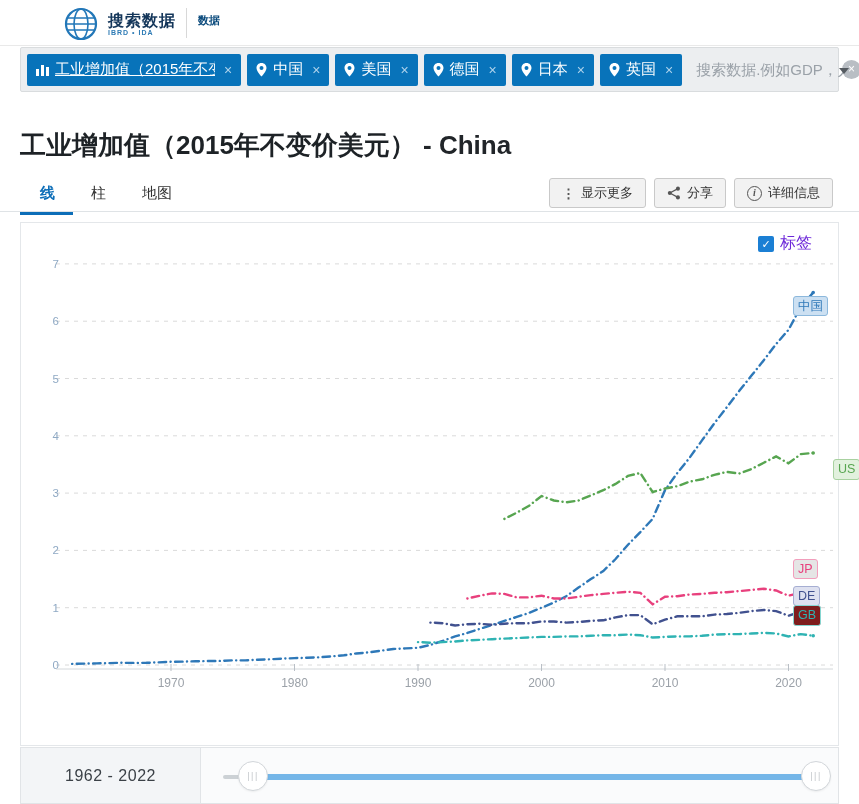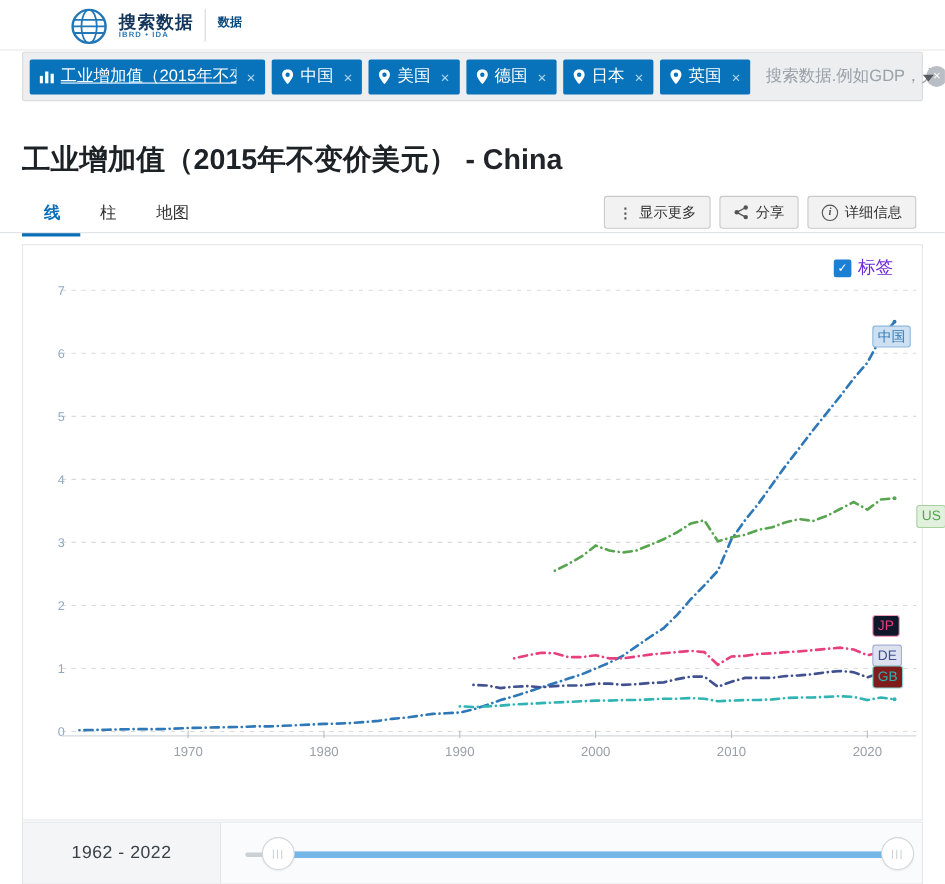--- a/index.html
+++ b/index.html
@@ -202,21 +202,21 @@
       <polyline points="446.4,375.5 458.8,372.7 471.1,370.4 483.4,370.9 495.8,374.4 508.1,374.4 520.5,372.7 532.9,375.5 545.2,375.5 557.5,373.8 569.9,372.1 582.3,370.9 594.6,369.8 607.0,368.7 619.3,369.8 631.6,381.3 644.0,373.8 656.3,373.2 668.7,371.5 681.0,370.9 693.4,369.8 705.8,369.2 718.1,368.1 730.5,366.9 742.8,365.8 755.1,367.5 767.5,372.7 779.8,369.8 792.2,369.2" fill="none" stroke="#e8407d" stroke-width="2.4" stroke-dasharray="0.1 4.4 7.5 4.4" stroke-linecap="round"></polyline>
       <circle cx="792.2" cy="369.229" r="1.8" fill="#e8407d"></circle>
       <polyline points="409.4,399.6 421.7,400.2 434.1,402.5 446.4,401.3 458.8,400.7 471.1,401.9 483.4,400.7 495.8,400.2 508.1,400.2 520.5,398.5 532.9,398.5 545.2,399.6 557.5,399.0 569.9,397.9 582.3,397.3 594.6,394.4 607.0,392.1 619.3,392.1 631.6,401.3 644.0,396.7 656.3,393.3 668.7,393.3 681.0,393.3 693.4,391.6 705.8,391.0 718.1,389.9 730.5,388.1 742.8,387.0 755.1,388.1 767.5,392.7 779.8,388.7 792.2,387.6" fill="none" stroke="#41518f" stroke-width="2.4" stroke-dasharray="0.1 4.4 7.5 4.4" stroke-linecap="round"></polyline>
       <circle cx="792.2" cy="387.565" r="1.8" fill="#41518f"></circle>
       <polyline points="397.0,419.1 409.4,419.7 421.7,419.1 434.1,418.5 446.4,417.4 458.8,416.8 471.1,416.2 483.4,415.6 495.8,415.1 508.1,414.5 520.5,413.9 532.9,413.9 545.2,413.4 557.5,413.4 569.9,412.8 582.3,412.2 594.6,412.2 607.0,411.6 619.3,412.2 631.6,414.5 644.0,413.9 656.3,413.4 668.7,413.4 681.0,412.8 693.4,411.6 705.8,411.1 718.1,411.1 730.5,410.5 742.8,409.9 755.1,410.5 767.5,413.4 779.8,411.1 792.2,412.8" fill="none" stroke="#2fb3b3" stroke-width="2.4" stroke-dasharray="0.1 4.4 7.5 4.4" stroke-linecap="round"></polyline>
       <circle cx="792.2" cy="412.777" r="1.8" fill="#2fb3b3"></circle>
     </svg>
   <div id="labels-layer">
       <div class="series-label" style="left: 772px; top: 72.875px; color: rgb(46, 120, 184); background: rgb(204, 224, 242); border-color: rgb(140, 184, 220);">中国</div>
       <div class="series-label" style="left: 812px; top: 236.18px; color: rgb(87, 165, 80); background: rgb(226, 241, 222); border-color: rgb(168, 209, 160);">US</div>
-      <div class="series-label" style="left: 772px; top: 335.882px; color: rgb(232, 64, 125); background: #0f172a; border-color: rgb(242, 158, 188);">JP</div>
+      <div class="series-label" style="left: 772px; top: 335.882px; color: rgb(232, 64, 125); background: #e5e5e5; border-color: rgb(242, 158, 188);">JP</div>
       <div class="series-label" style="left: 772px; top: 362.813px; color: rgb(65, 81, 143); background: rgb(222, 225, 240); border-color: rgb(166, 174, 210);">DE</div>
       <div class="series-label" style="left: 772px; top: 382px; color: rgb(47, 179, 179); background: #7f1d1d; border-color: rgb(134, 214, 209);">GB</div>
     </div>
   <div class="legend-toggle">
     <div class="checkbox">✓</div>
     <span class="legend-label">标签</span>
   </div>
 </div>
 
 <div class="bottombar">

